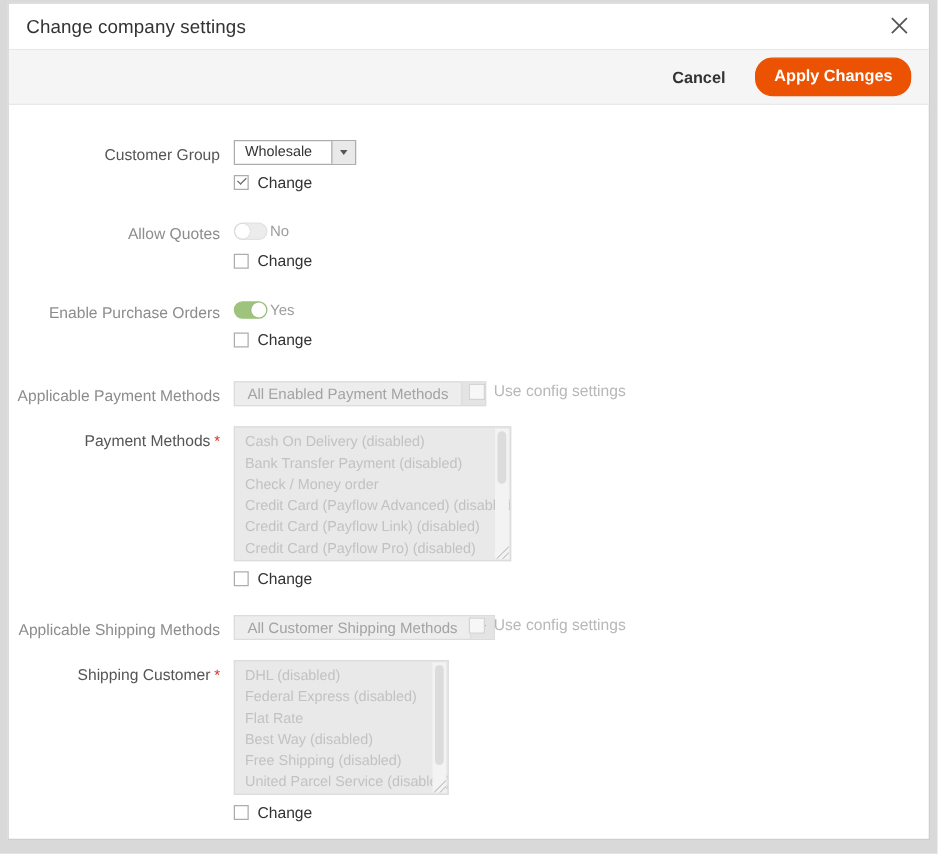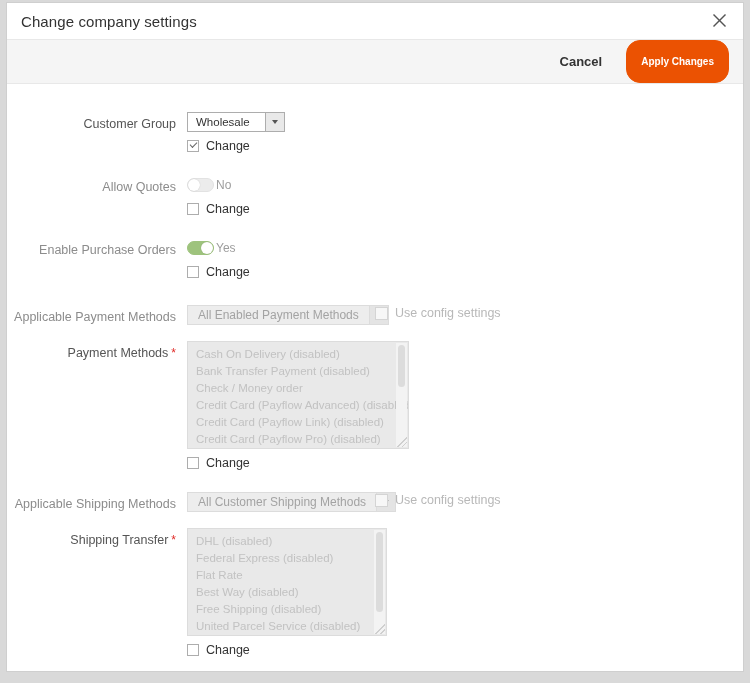--- a/index.html
+++ b/index.html
@@ -58,20 +58,21 @@
   }
   .close-btn svg { display:block; }
 
   
   .modal-toolbar {
     height: 45px;
     background: #f5f5f5;
     border-top: 1px solid #e8e8e8;
     border-bottom: 1px solid #e8e8e8;
     display: flex;
+    align-items: center;
     justify-content: flex-end;
     padding-right: 14px;
     box-sizing: border-box;
   }
   .btn-cancel {
     background: none;
     border: none;
     font-family: inherit;
     font-size: 13px;
     font-weight: bold;
@@ -79,21 +80,21 @@
     cursor: pointer;
     padding: 6px 10px;
     margin-right: 14px;
   }
   .btn-apply {
     background: #eb5202;
     border: 1px solid #eb5202;
     border-radius: 14px;
     color: #ffffff;
     font-family: inherit;
-    font-size: 10px;
+    font-size: 13px;
     font-weight: bold;
     padding: 7px 14px;
     cursor: pointer;
     line-height: 1.1;
   }
 
   
   .modal-body {
     padding: 28px 0 0 0;
   }
@@ -260,21 +261,21 @@
   .multiselect {
     width: 222px;
     height: 108px;
     border: 1px solid #dcdcdc;
     background: #e9e9e9;
     box-sizing: border-box;
     position: relative;
     overflow: hidden;
   }
   .multiselect.wide { width: 222px; }
-  .multiselect.narrow { width: 200px; }
+  .multiselect.narrow { width: 172px; }
   .ms-list {
     padding: 4px 0 0 0;
     margin: 0;
     list-style: none;
   }
   .ms-list li {
     font-size: 11.5px;
     color: #c2c2c2;
     line-height: 17px;
     padding: 0 8px;
@@ -443,21 +444,21 @@
           <span class="checkbox muted"></span>
           <span class="check-label muted">Use config settings</span>
         </div>
       </div>
     </div>
 
     <div style="height:14px"></div>
 
     <div class="field-row">
       <div class="field-label dark">
-        <span>Shipping Transfer</span><span class="req-dot">*</span>
+        <span>Shipping Customer</span><span class="req-dot">*</span>
       </div>
       <div class="field-control">
         <div class="multiselect narrow">
           <ul class="ms-list">
             <li>DHL (disabled)</li>
             <li>Federal Express (disabled)</li>
             <li>Flat Rate</li>
             <li>Best Way (disabled)</li>
             <li>Free Shipping (disabled)</li>
             <li>United Parcel Service (disabled)</li>

